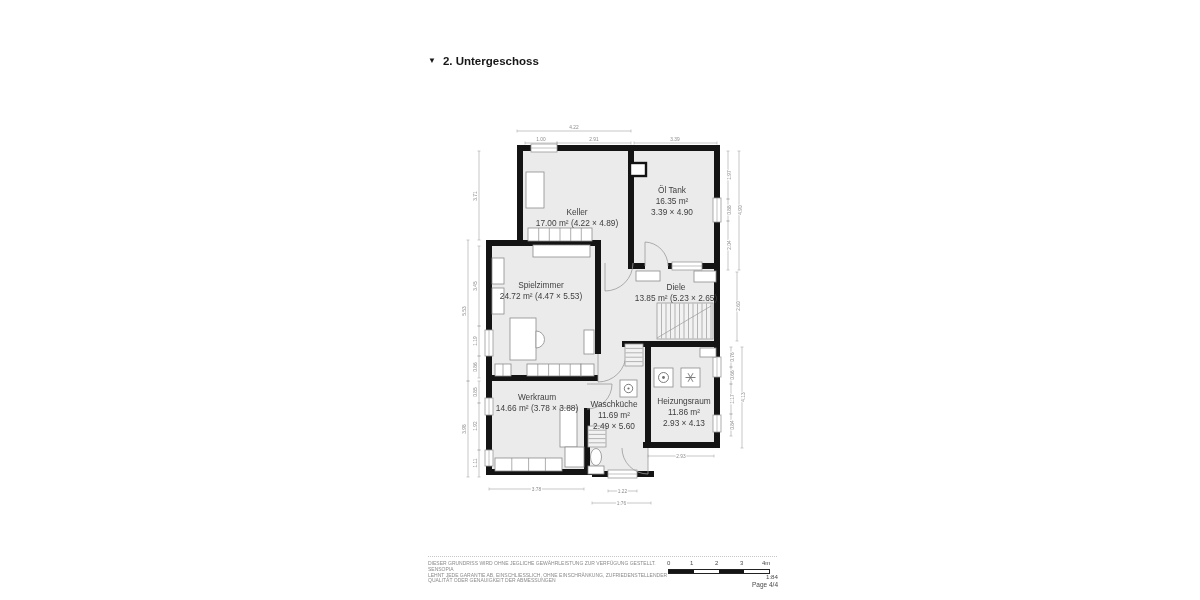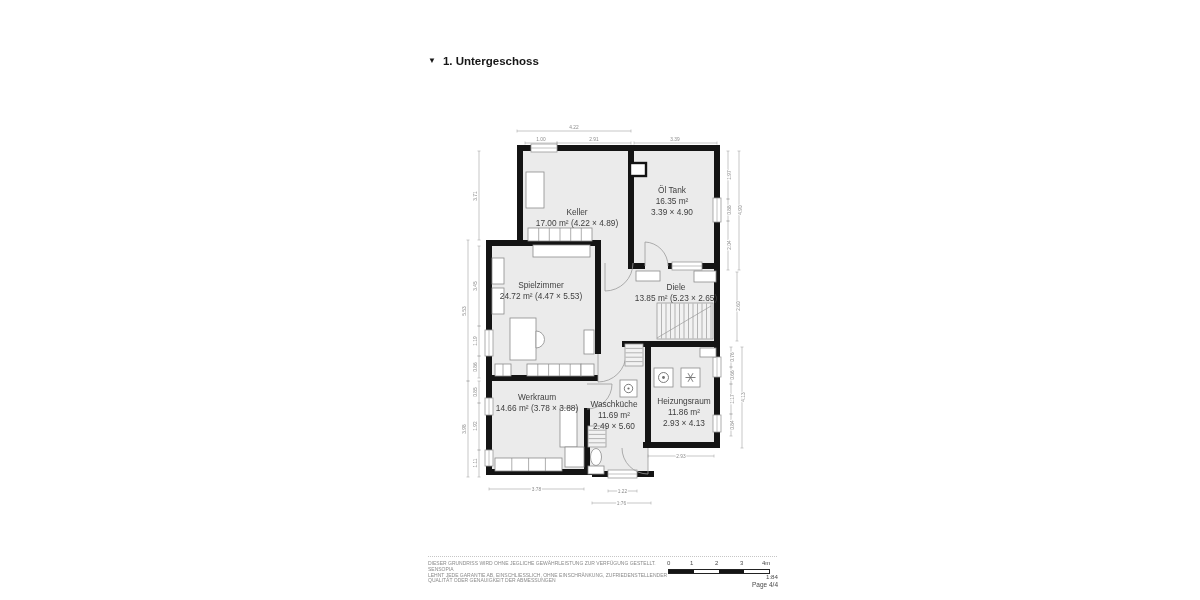--- a/index.html
+++ b/index.html
@@ -33,21 +33,21 @@
   #ratio{position:absolute;left:40px;top:13px;width:70px;text-align:right;font-size:6.2px;color:#4a4a4a;}
   #pagenum{position:absolute;left:40px;top:21px;width:70px;text-align:right;font-size:6.5px;color:#4a4a4a;}
 </style>
 </head>
 <body>
 
 <div id="stage">
 
   <div id="floor-header">
     <span class="tri">▼</span>
-    <span>1. Untergeschoss</span>
+    <span>2. Untergeschoss</span>
   </div>
 
   <svg width="1200" height="600" viewBox="0 0 1200 600">
     <defs>
       <marker id="tick" viewBox="0 0 6 6" markerWidth="6" markerHeight="6" refX="3" refY="3" orient="auto">
         <path d="M3 0.5 L3 5.5" stroke="#a3a3a3" stroke-width="0.9"></path>
       </marker>
     </defs>
 
     <polygon fill="#ebebeb" points="520,148 717,148 717,445 648,445 648,474 589,474 589,472 489,472 489,243 520,243"></polygon>

